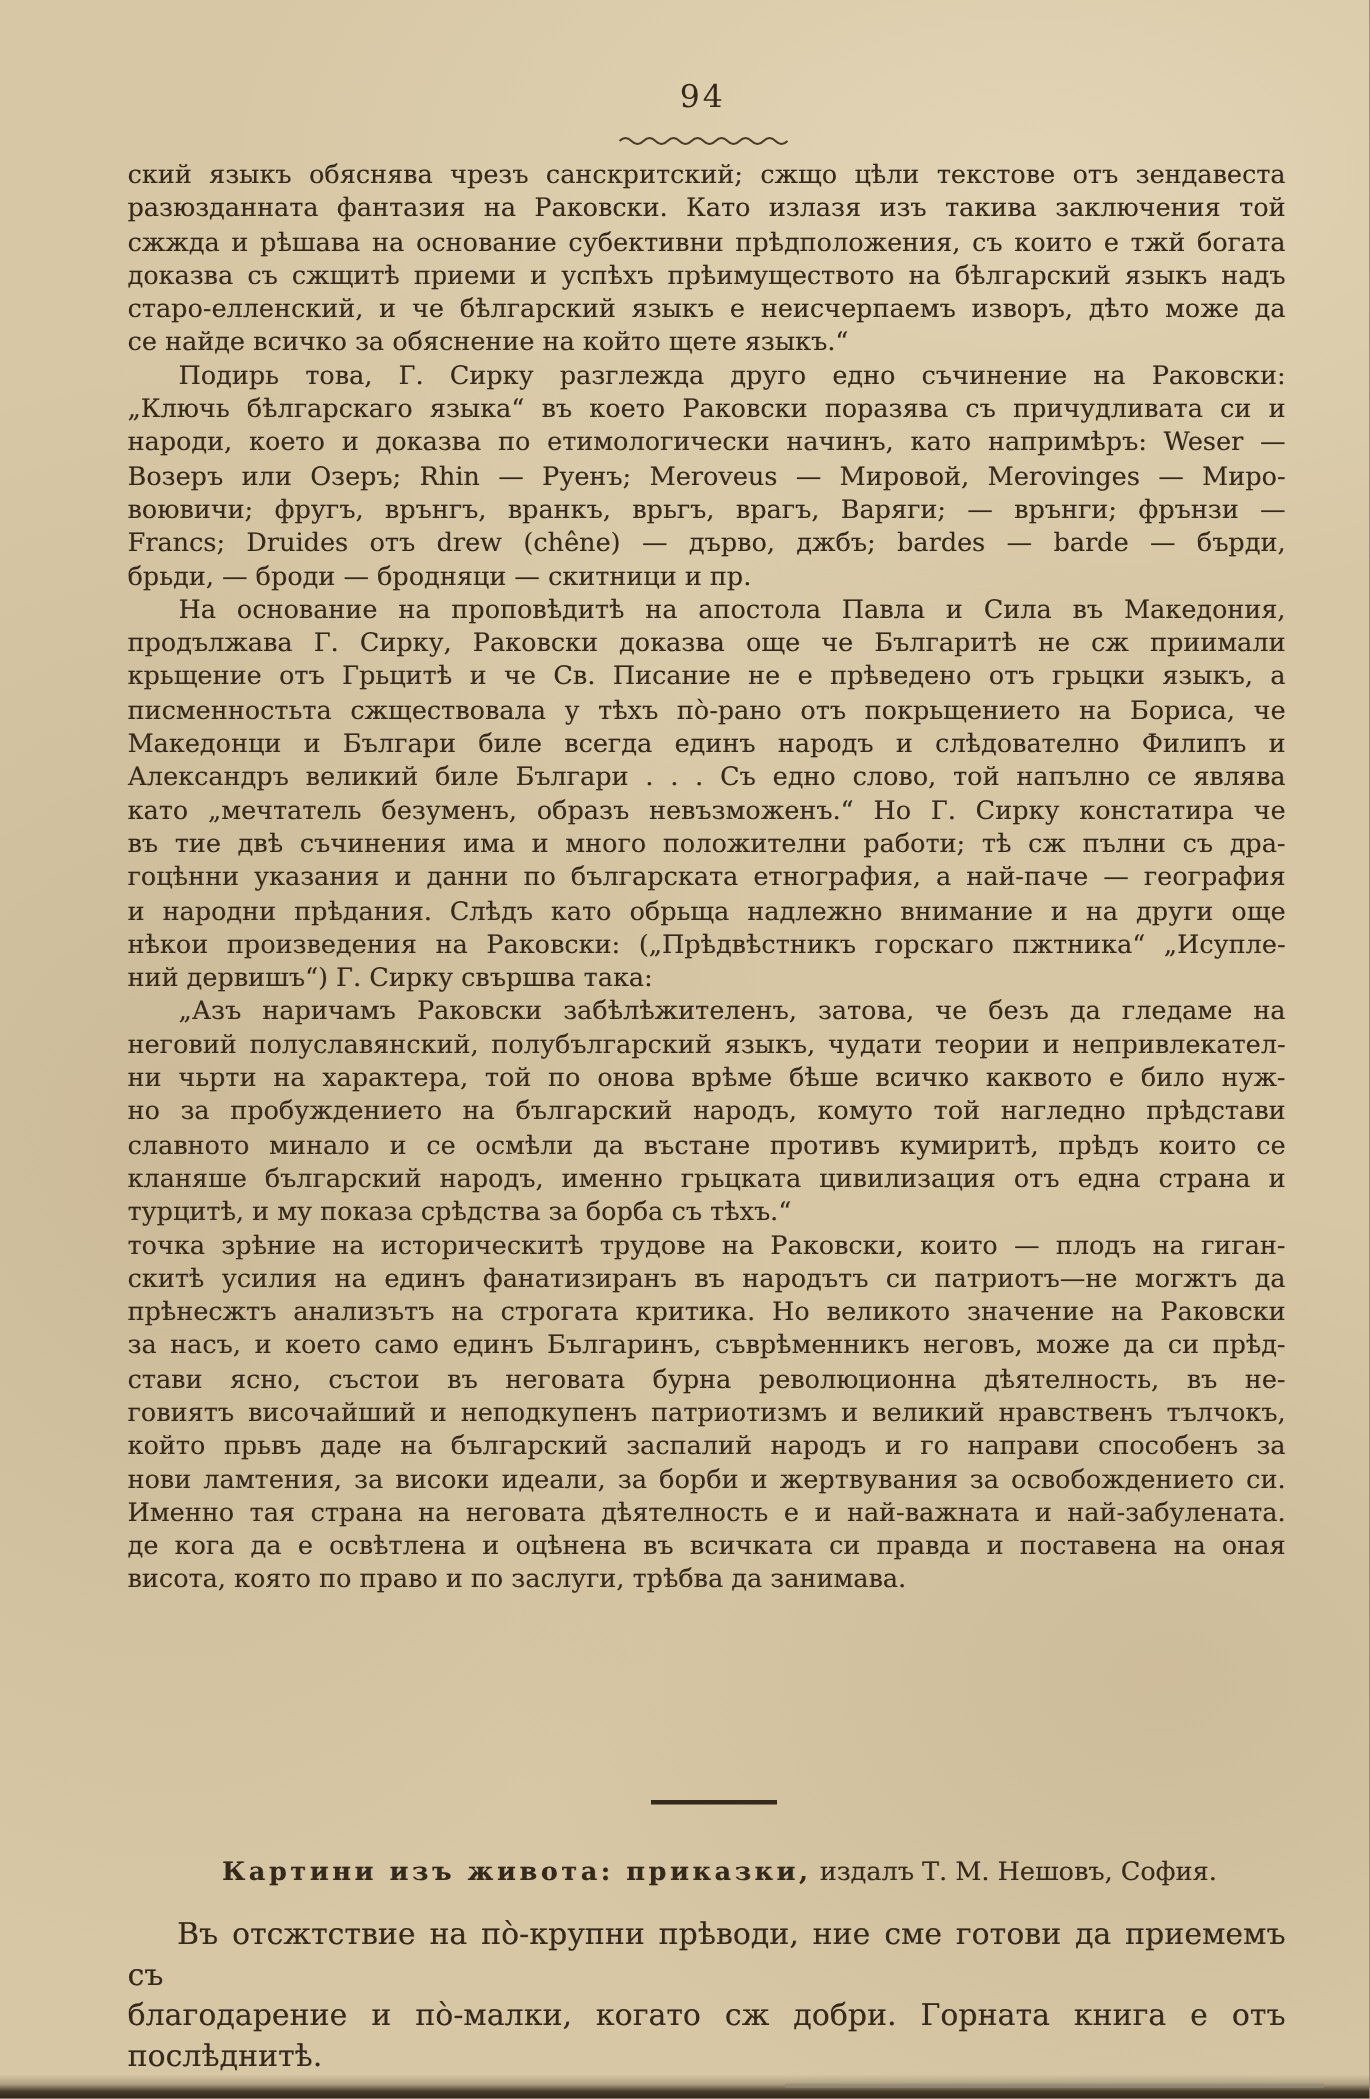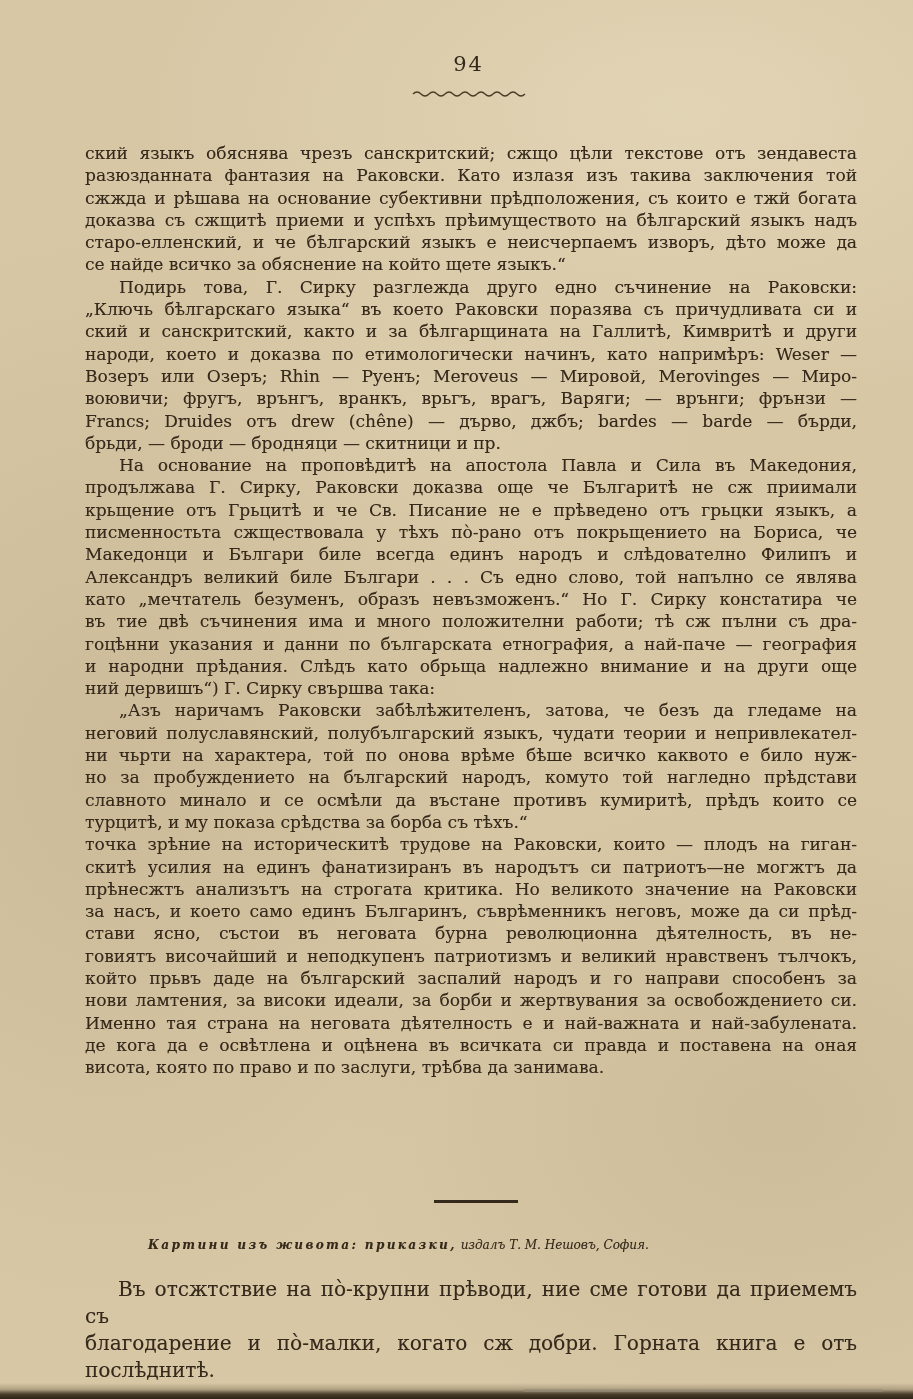--- a/index.html
+++ b/index.html
@@ -36,21 +36,20 @@
     left: 412px;
   }
   .body-text {
     position: absolute;
     top: 106px;
     left: 85px;
     width: 772px;
     font-size: 17px;
     line-height: 22.3px;
     text-shadow: 0.3px 0.3px 0 rgba(60,45,30,0.35);
-    margin-top: 36px;
   }
   .para { margin: 0; }
   .line {
     text-align: justify;
     text-align-last: justify;
   }
   .line.last { text-align-last: left; }
   .line.indent { text-indent: 34px; }
   .section-rule {
     position: absolute;
@@ -58,24 +57,23 @@
     left: 434px;
     width: 84px;
     height: 3px;
     background: #35291c;
   }
   .notice-title {
     position: absolute;
     top: 1238px;
     left: 148px;
     width: 720px;
-    font-size: 12px;
+    font-size: 17px;
     white-space: nowrap;
     text-shadow: 0.3px 0.3px 0 rgba(60,45,30,0.35);
-    font-style: italic;
   }
   .notice-title .spaced {
     font-weight: bold;
     letter-spacing: 2.4px;
   }
   .notice-body {
     position: absolute;
     top: 1276px;
     left: 85px;
     width: 772px;
@@ -123,46 +121,47 @@
         <div class="line">ский языкъ обяснява чрезъ санскритский; сжщо цѣли текстове отъ зендавеста</div>
         <div class="line">разюзданната фантазия на Раковски. Като излазя изъ такива заключения той</div>
         <div class="line">сжжда и рѣшава на основание субективни прѣдположения, съ които е тжй богата</div>
         <div class="line">доказва съ сжщитѣ приеми и успѣхъ прѣимуществото на бѣлгарский языкъ надъ</div>
         <div class="line">старо-елленский, и че бѣлгарский языкъ е неисчерпаемъ изворъ, дѣто може да</div>
         <div class="line last">се найде всичко за обяснение на който щете языкъ.“</div>
       </div>
       <div class="para">
         <div class="line indent">Подирь това, Г. Сирку разглежда друго едно съчинение на Раковски:</div>
         <div class="line">„Ключь бѣлгарскаго языка“ въ което Раковски поразява съ причудливата си и</div>
-        <div class="line">ский и санскритский, както и за бѣлгарщината на Галлитѣ, Кимвритѣ и други</div>
         <div class="line">народи, което и доказва по етимологически начинъ, като напримѣръ: Weser —</div>
         <div class="line">Возеръ или Озеръ; Rhin — Руенъ; Meroveus — Мировой, Merovinges — Миро-</div>
         <div class="line">воювичи; фругъ, врънгъ, вранкъ, врьгъ, врагъ, Варяги; — врънги; фрънзи —</div>
         <div class="line">Francs; Druides отъ drew (chêne) — дърво, джбъ; bardes — barde — бърди,</div>
         <div class="line last">брьди, — броди — бродняци — скитници и пр.</div>
       </div>
       <div class="para">
         <div class="line indent">На основание на проповѣдитѣ на апостола Павла и Сила въ Македония,</div>
         <div class="line">продължава Г. Сирку, Раковски доказва още че Българитѣ не сж приимали</div>
         <div class="line">крьщение отъ Грьцитѣ и че Св. Писание не е прѣведено отъ грьцки языкъ, а</div>
         <div class="line">писменностьта сжществовала у тѣхъ пò-рано отъ покрьщението на Бориса, че</div>
         <div class="line">Македонци и Българи биле всегда единъ народъ и слѣдователно Филипъ и</div>
         <div class="line">Александръ великий биле Българи . . . Съ едно слово, той напълно се являва</div>
         <div class="line">като „мечтатель безуменъ, образъ невъзможенъ.“ Но Г. Сирку констатира че</div>
         <div class="line">въ тие двѣ съчинения има и много положителни работи; тѣ сж пълни съ дра-</div>
         <div class="line">гоцѣнни указания и данни по българската етнография, а най-паче — география</div>
         <div class="line">и народни прѣдания. Слѣдъ като обрьща надлежно внимание и на други още</div>
+        <div class="line">нѣкои произведения на Раковски: („Прѣдвѣстникъ горскаго пжтника“ „Исупле-</div>
         <div class="line last">ний дервишъ“) Г. Сирку свършва така:</div>
       </div>
       <div class="para">
         <div class="line indent">„Азъ наричамъ Раковски забѣлѣжителенъ, затова, че безъ да гледаме на</div>
         <div class="line">неговий полуславянский, полубългарский языкъ, чудати теории и непривлекател-</div>
         <div class="line">ни чьрти на характера, той по онова врѣме бѣше всичко каквото е било нуж-</div>
         <div class="line">но за пробуждението на българский народъ, комуто той нагледно прѣдстави</div>
         <div class="line">славното минало и се осмѣли да въстане противъ кумиритѣ, прѣдъ които се</div>
+        <div class="line">кланяше българский народъ, именно грьцката цивилизация отъ една страна и</div>
         <div class="line last">турцитѣ, и му показа срѣдства за борба съ тѣхъ.“</div>
       </div>
       <div class="para">
         <div class="line">точка зрѣние на историческитѣ трудове на Раковски, които — плодъ на гиган-</div>
         <div class="line">скитѣ усилия на единъ фанатизиранъ въ народътъ си патриотъ—не могжтъ да</div>
         <div class="line">прѣнесжтъ анализътъ на строгата критика. Но великото значение на Раковски</div>
         <div class="line">за насъ, и което само единъ Българинъ, съврѣменникъ неговъ, може да си прѣд-</div>
         <div class="line">стави ясно, състои въ неговата бурна революционна дѣятелность, въ не-</div>
         <div class="line">говиятъ височайший и неподкупенъ патриотизмъ и великий нравственъ тълчокъ,</div>
         <div class="line">който прьвъ даде на българский заспалий народъ и го направи способенъ за</div>

